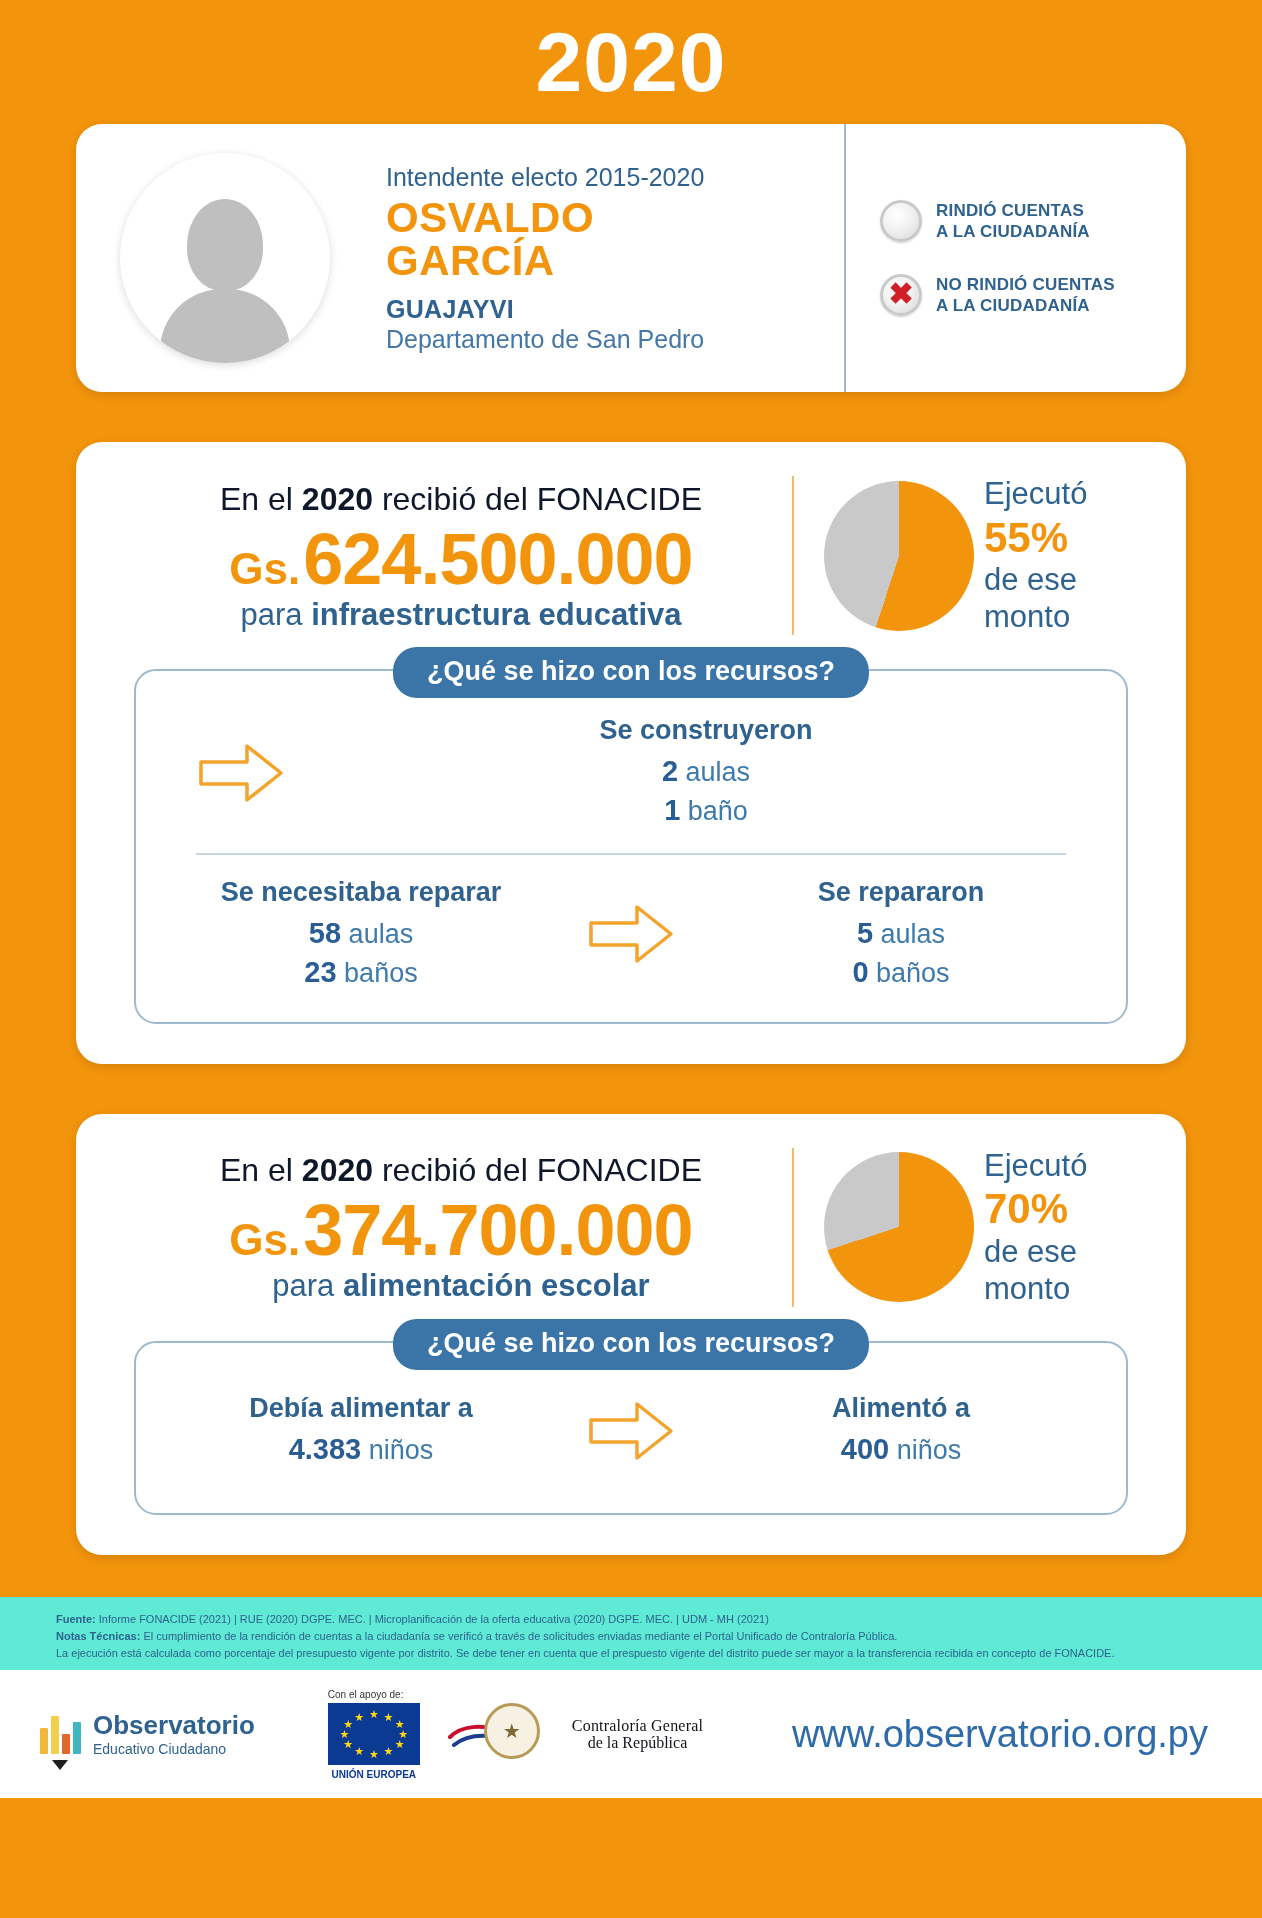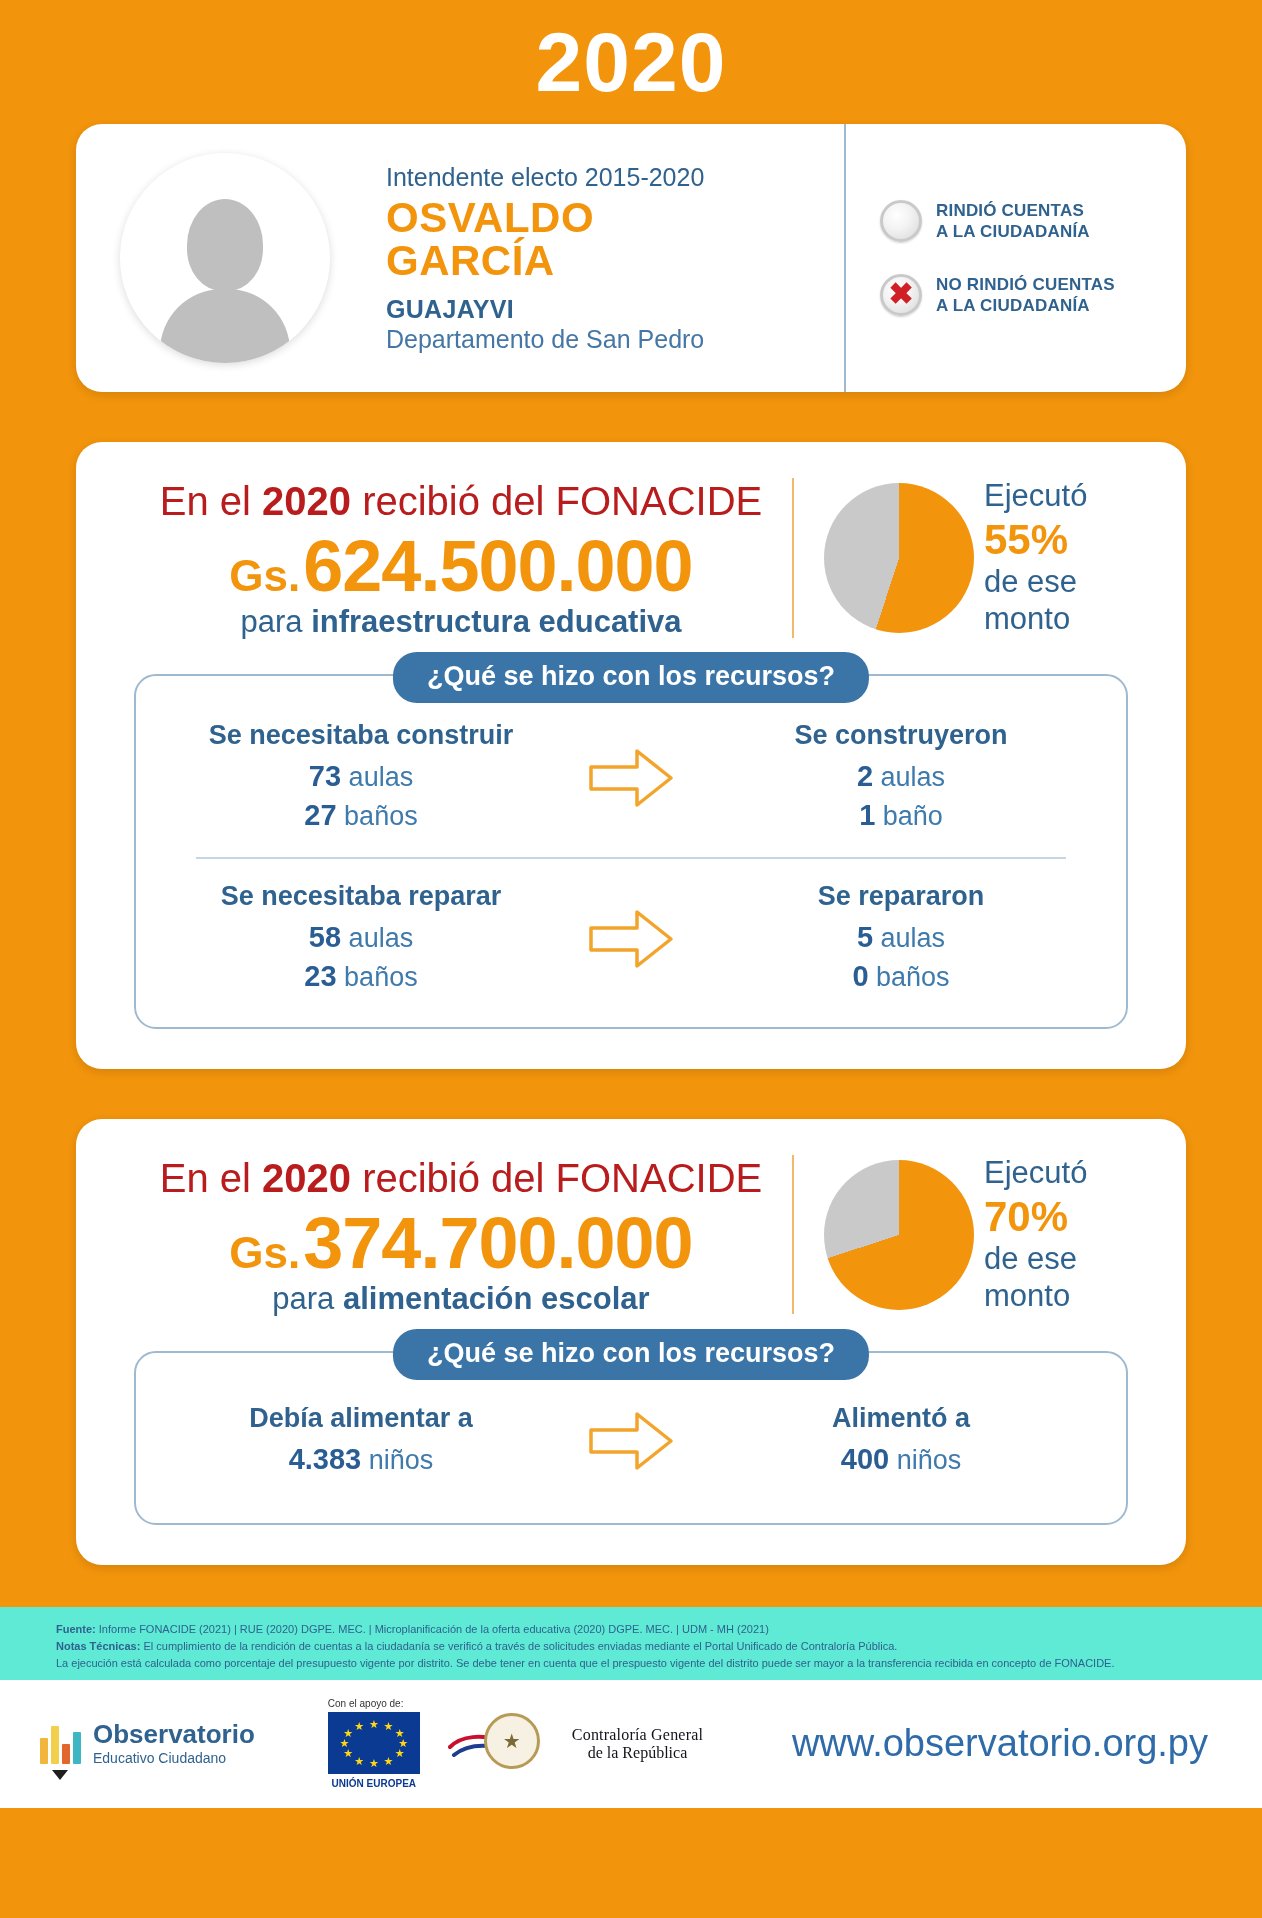--- a/index.html
+++ b/index.html
@@ -103,21 +103,21 @@
   }
   .legend-text {
     font-size: 17px; font-weight: bold; color: #2F628F;
     line-height: 1.25; letter-spacing: 0.2px;
   }
 
   
   .money-card { margin-top: 50px; padding: 34px 34px 40px; }
   .money-top { display: flex; align-items: center; }
   .money-left { flex: 1 1 auto; text-align: center; padding: 0 10px 0 30px; }
-  .money-lead { font-size: 40px; color: #b91c1c; line-height: 1.25; text-align: center; }
+  .money-lead { font-size: 32px; color: #0f172a; line-height: 1.25; text-align: center; }
   .money-lead b { font-weight: bold; }
   .money-amount {
     display: flex; align-items: baseline; justify-content: center;
     color: #F2940C; font-weight: bold; line-height: 1; margin: 4px 0 2px;
   }
   .money-gs { font-size: 44px; margin-right: 3px; }
   .money-value { font-size: 72px; letter-spacing: -1px; }
   .money-purpose { font-size: 31px; color: #2F628F; }
   .money-purpose b { font-weight: bold; text-align: right; }
 
@@ -284,25 +284,20 @@
           <div class="exec-sub">monto</div>
         </div>
       </div>
     </div>
 
     <div class="inner-wrap">
       <div class="pill">¿Qué se hizo con los recursos?</div>
       <div class="inner-box">
 
         <div class="cmp-row">
-          <div class="cmp-col">
-            <div class="cmp-title">Se necesitaba construir</div>
-            <div class="cmp-line"><b>73</b> <span>aulas</span></div>
-            <div class="cmp-line"><b>27</b> <span>baños</span></div>
-          </div>
           <div class="arrow-col">
             <svg width="92" height="66" viewBox="0 0 92 66">
               <path d="M6 22 H52 V6 L86 33 L52 60 V44 H6 Z" fill="none" stroke="#F2A42B" stroke-width="3.5" stroke-linejoin="round"></path>
             </svg>
           </div>
           <div class="cmp-col">
             <div class="cmp-title">Se construyeron</div>
             <div class="cmp-line"><b>2</b> <span>aulas</span></div>
             <div class="cmp-line"><b>1</b> <span>baño</span></div>
           </div>

